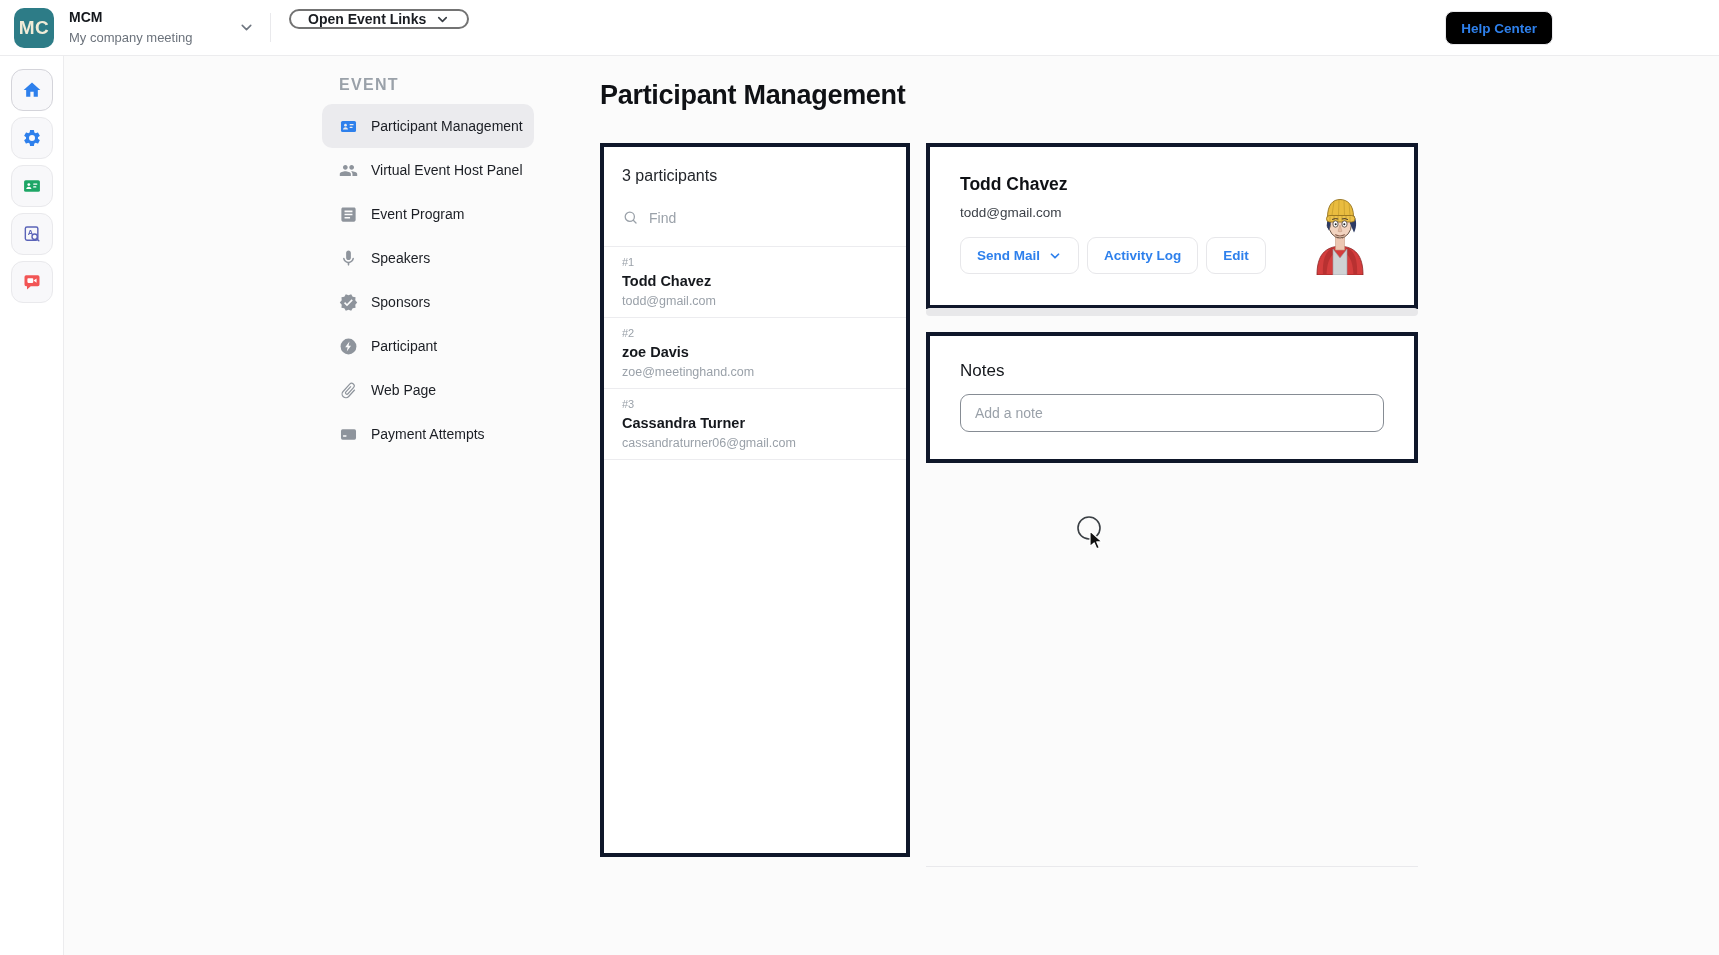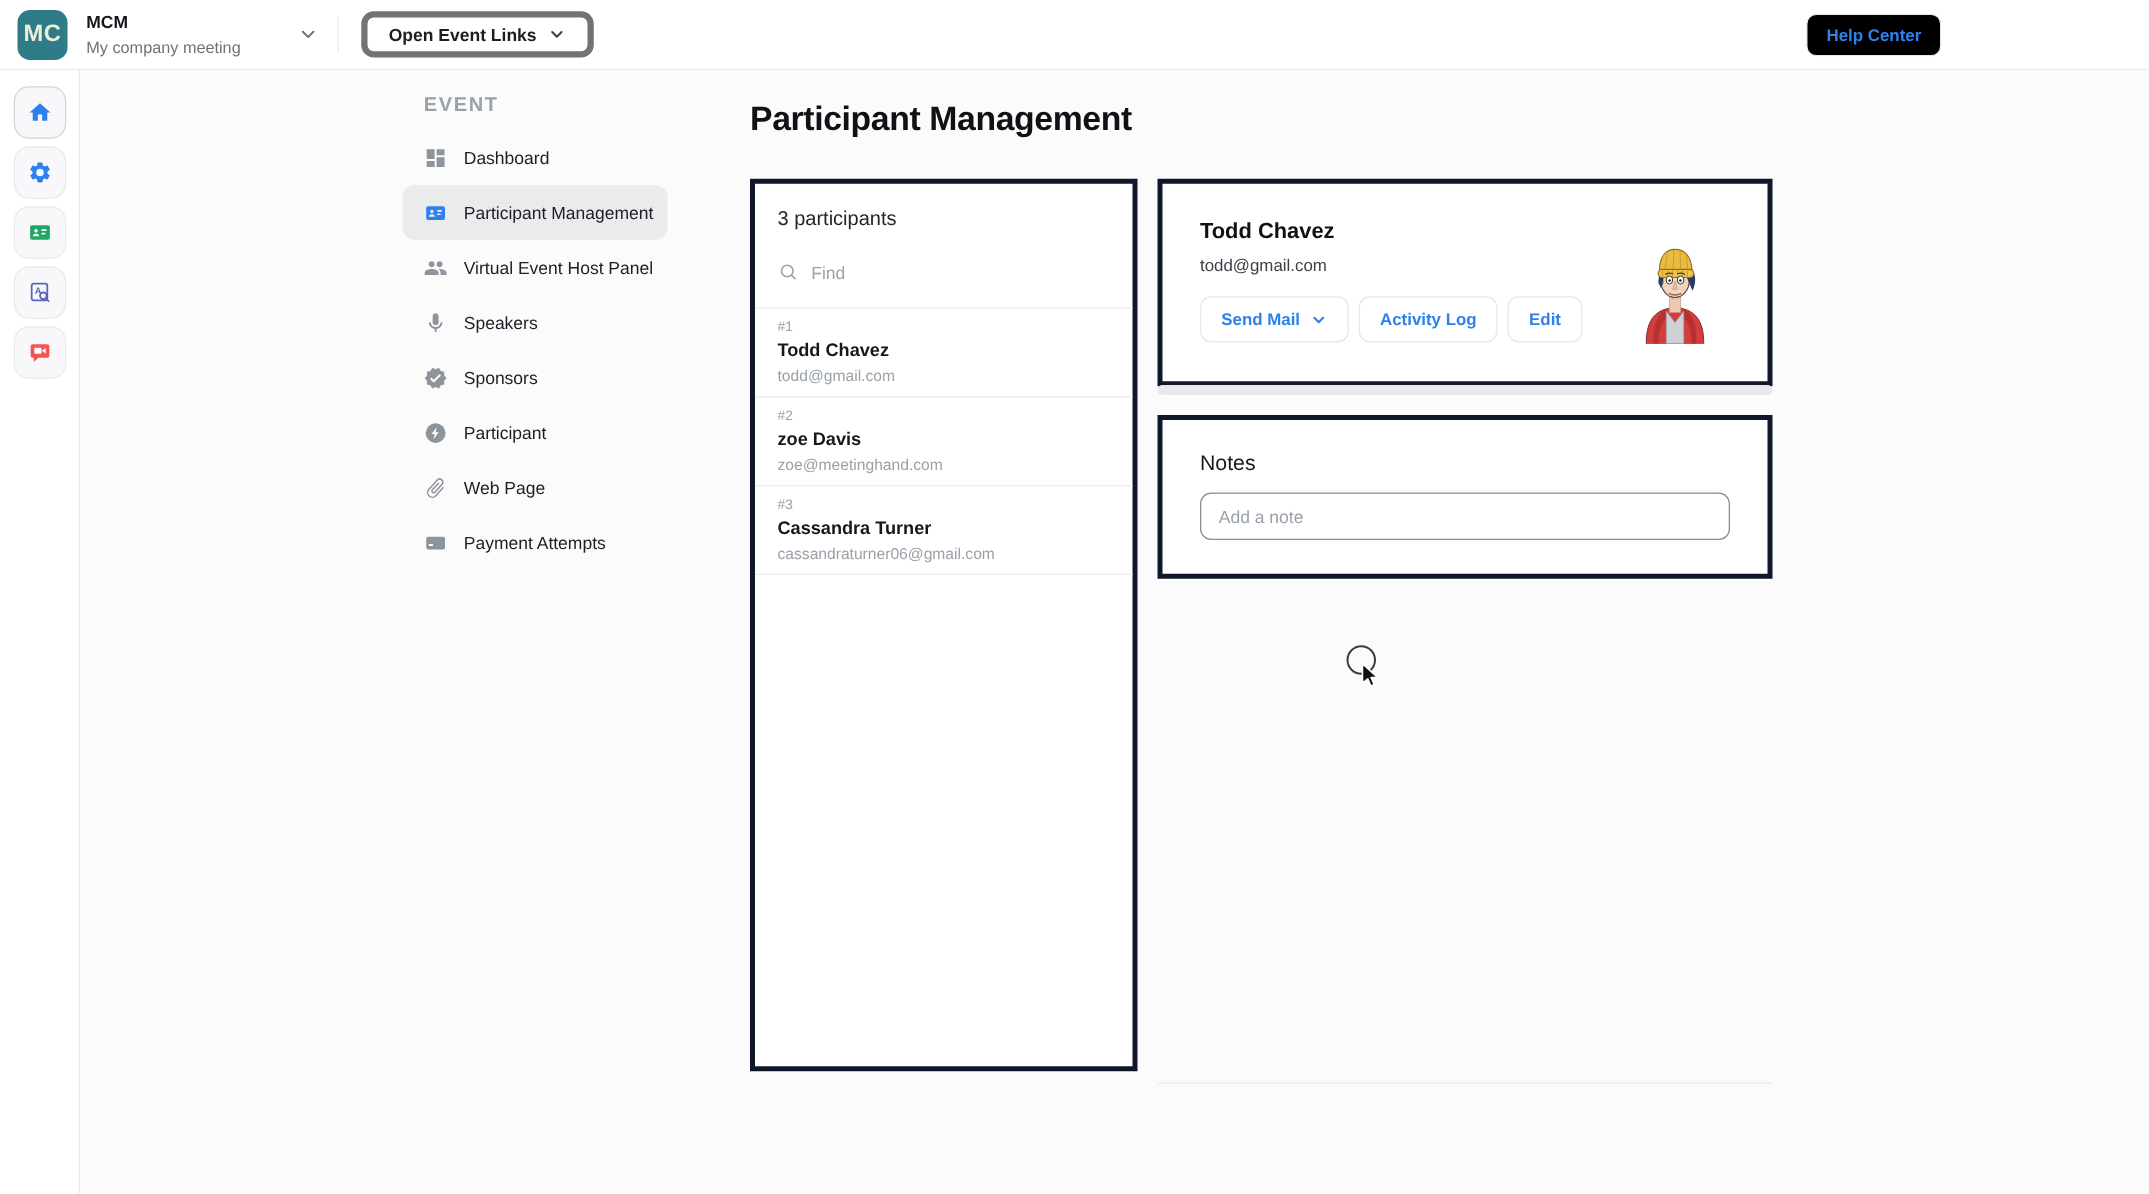--- a/index.html
+++ b/index.html
@@ -17,23 +17,23 @@
     background: #fff; border-bottom: 1px solid #ececee; z-index: 10; }
   .logo { position: absolute; left: 14px; top: 8px; width: 40px; height: 40px;
     border-radius: 10px; background: var(--logo_bg, #2d7c87);
     color: var(--logo_text, #f1ecd8); font-size: 19px; font-weight: 700;
     display: flex; align-items: center; justify-content: center; letter-spacing: .5px; }
   .org-block { position: absolute; left: 69px; top: 9px; cursor: pointer; }
   .org-name { font-size: 14px; font-weight: 700; color: #14171c; }
   .event-name { font-size: 13px; color: #6c737c; margin-top: 5px; }
   .org-chevron { position: absolute; left: 238px; top: 19px; color: #6f7680; }
   .topbar-divider { position: absolute; left: 270px; top: 13px; height: 29px; width: 1px; background: #e9e9ec; }
-  .open-links-btn { position: absolute; left: 289px; top: 9px; height: 37px;
+  .open-links-btn { position: absolute; left: 289px; top: 9px; height: 20px;
     display: inline-flex; align-items: center; gap: 9px; padding: 0 17px;
-    background: #fff; border: 5px solid #737373; border-radius: 10px;
+    background: #fff; border: 2px solid #737373; border-radius: 10px;
     font-family: inherit; font-size: 14px; font-weight: 700; color: #1a1d22; cursor: pointer; }
   .open-links-btn svg { color: #3a3f45; }
   .help-btn { position: absolute; right: 166px; top: 11px; height: 34px; padding: 0 15px;
     background: #000000; border: 1px solid #e9e9ec; border-radius: 8px;
     font-family: inherit; font-size: 13.5px; font-weight: 700;
     color: var(--accent_blue, #2e80ec); cursor: pointer; }
 
   
   .rail { position: absolute; top: 56px; left: 0; bottom: 0; width: 64px;
     background: #fff; border-right: 1px solid #ececee; z-index: 5;
@@ -158,46 +158,46 @@
         <path d="M5 4h14a2 2 0 0 1 2 2v9a2 2 0 0 1-2 2h-8.5L6 21v-4H5a2 2 0 0 1-2-2V6a2 2 0 0 1 2-2z" fill="#f25555"></path>
         <rect x="6.5" y="7.5" width="7" height="5.6" rx="1" fill="#fff"></rect>
         <path d="m13.8 10.3 3.7-2.6v5.2z" fill="#fff"></path>
       </svg>
   </div>
 </nav>
 
 <nav class="menu">
   <div class="menu-header">EVENT</div>
 
-  <div class="menu-item">
-    <svg class="mi-icon" viewBox="0 0 24 24" fill="currentColor">
-        <path d="M3 13h8V3H3v10zm0 8h8v-6H3v6zm10 0h8V11h-8v10zm0-18v6h8V3h-8z"></path>
-      </svg>
-    <span class="lbl">Dashboard</span>
-  </div>
 
   <div class="menu-item active">
     <svg class="mi-icon" viewBox="0 0 24 24">
         <rect x="2.5" y="5" width="19" height="14" rx="2" fill="currentColor"></rect>
         <circle cx="8.2" cy="10.3" r="1.7" fill="#ebebee"></circle>
         <path d="M5 15.7c.5-1.9 1.7-2.8 3.2-2.8s2.7.9 3.2 2.8z" fill="#ebebee"></path>
         <rect x="13.3" y="8.9" width="5.2" height="1.6" rx=".8" fill="#ebebee"></rect>
         <rect x="13.3" y="12.3" width="4" height="1.6" rx=".8" fill="#ebebee"></rect>
       </svg>
     <span class="lbl">Participant Management</span>
   </div>
 
   <div class="menu-item">
     <svg class="mi-icon" viewBox="0 0 24 24" fill="currentColor">
         <path d="M16 11c1.66 0 2.99-1.34 2.99-3S17.66 5 16 5c-1.66 0-3 1.34-3 3s1.34 3 3 3zm-8 0c1.66 0 2.99-1.34 2.99-3S9.66 5 8 5C6.34 5 5 6.34 5 8s1.34 3 3 3zm0 2c-2.33 0-7 1.17-7 3.5V19h14v-2.5c0-2.33-4.67-3.5-7-3.5zm8 0c-.29 0-.62.02-.97.05 1.16.84 1.97 1.97 1.97 3.45V19h6v-2.5c0-2.33-4.67-3.5-7-3.5z"></path>
       </svg>
     <span class="lbl">Virtual Event Host Panel</span>
   </div>
 
 
+  <div class="menu-item">
+    <svg class="mi-icon" viewBox="0 0 24 24" fill="currentColor">
+        <path d="M19 3H5c-1.1 0-2 .9-2 2v14c0 1.1.9 2 2 2h14c1.1 0 2-.9 2-2V5c0-1.1-.9-2-2-2zm-5 14H7v-2h7v2zm3-4H7v-2h10v2zm0-4H7V7h10v2z"></path>
+      </svg>
+    <span class="lbl">Event Program</span>
+  </div>
 
   <div class="menu-item">
     <svg class="mi-icon" viewBox="0 0 24 24" fill="currentColor">
         <path d="M12 14c1.66 0 3-1.34 3-3V5c0-1.66-1.34-3-3-3S9 3.34 9 5v6c0 1.66 1.34 3 3 3zm5.91-3c-.49 0-.9.36-.98.85C16.52 14.2 14.47 16 12 16s-4.52-1.8-4.93-4.15c-.08-.49-.49-.85-.98-.85-.61 0-1.09.54-1 1.14.49 3 2.89 5.35 5.91 5.78V20c0 .55.45 1 1 1s1-.45 1-1v-2.08c3.02-.43 5.42-2.78 5.91-5.78.1-.6-.39-1.14-1-1.14z"></path>
       </svg>
     <span class="lbl">Speakers</span>
   </div>
 
   <div class="menu-item">
     <svg class="mi-icon" viewBox="0 0 24 24" fill="currentColor">

